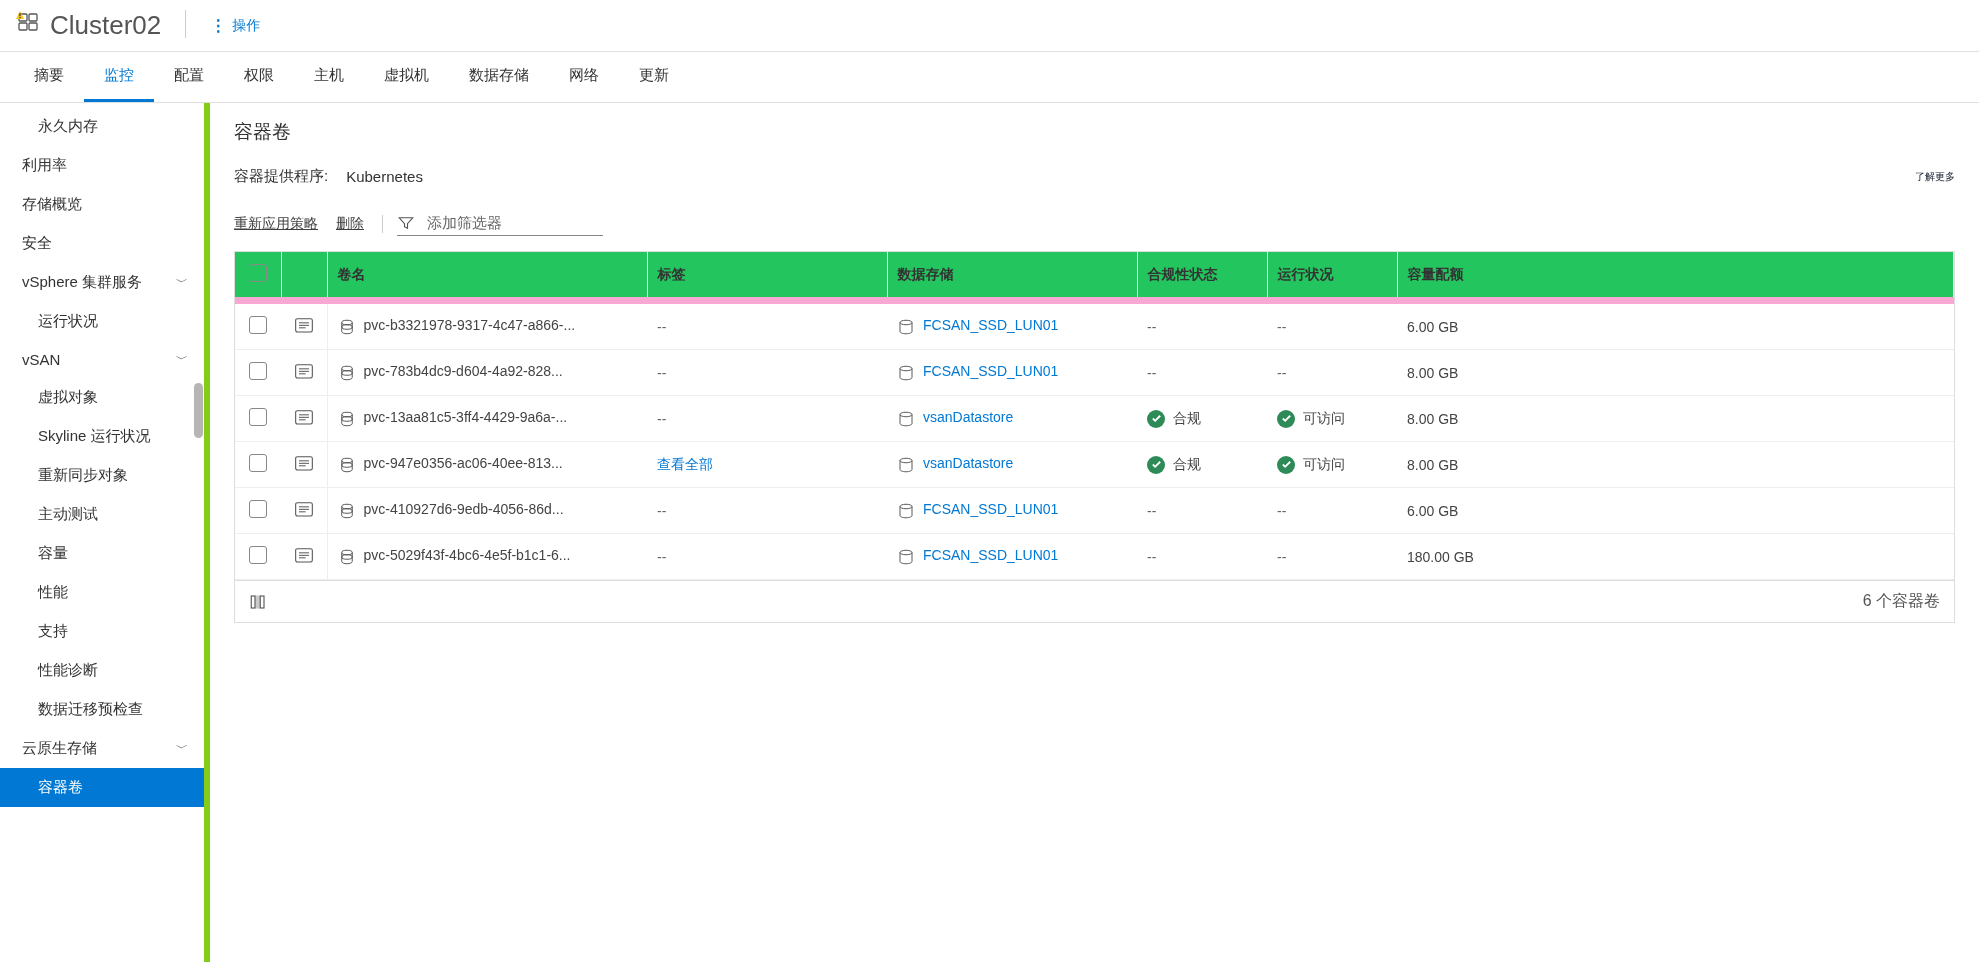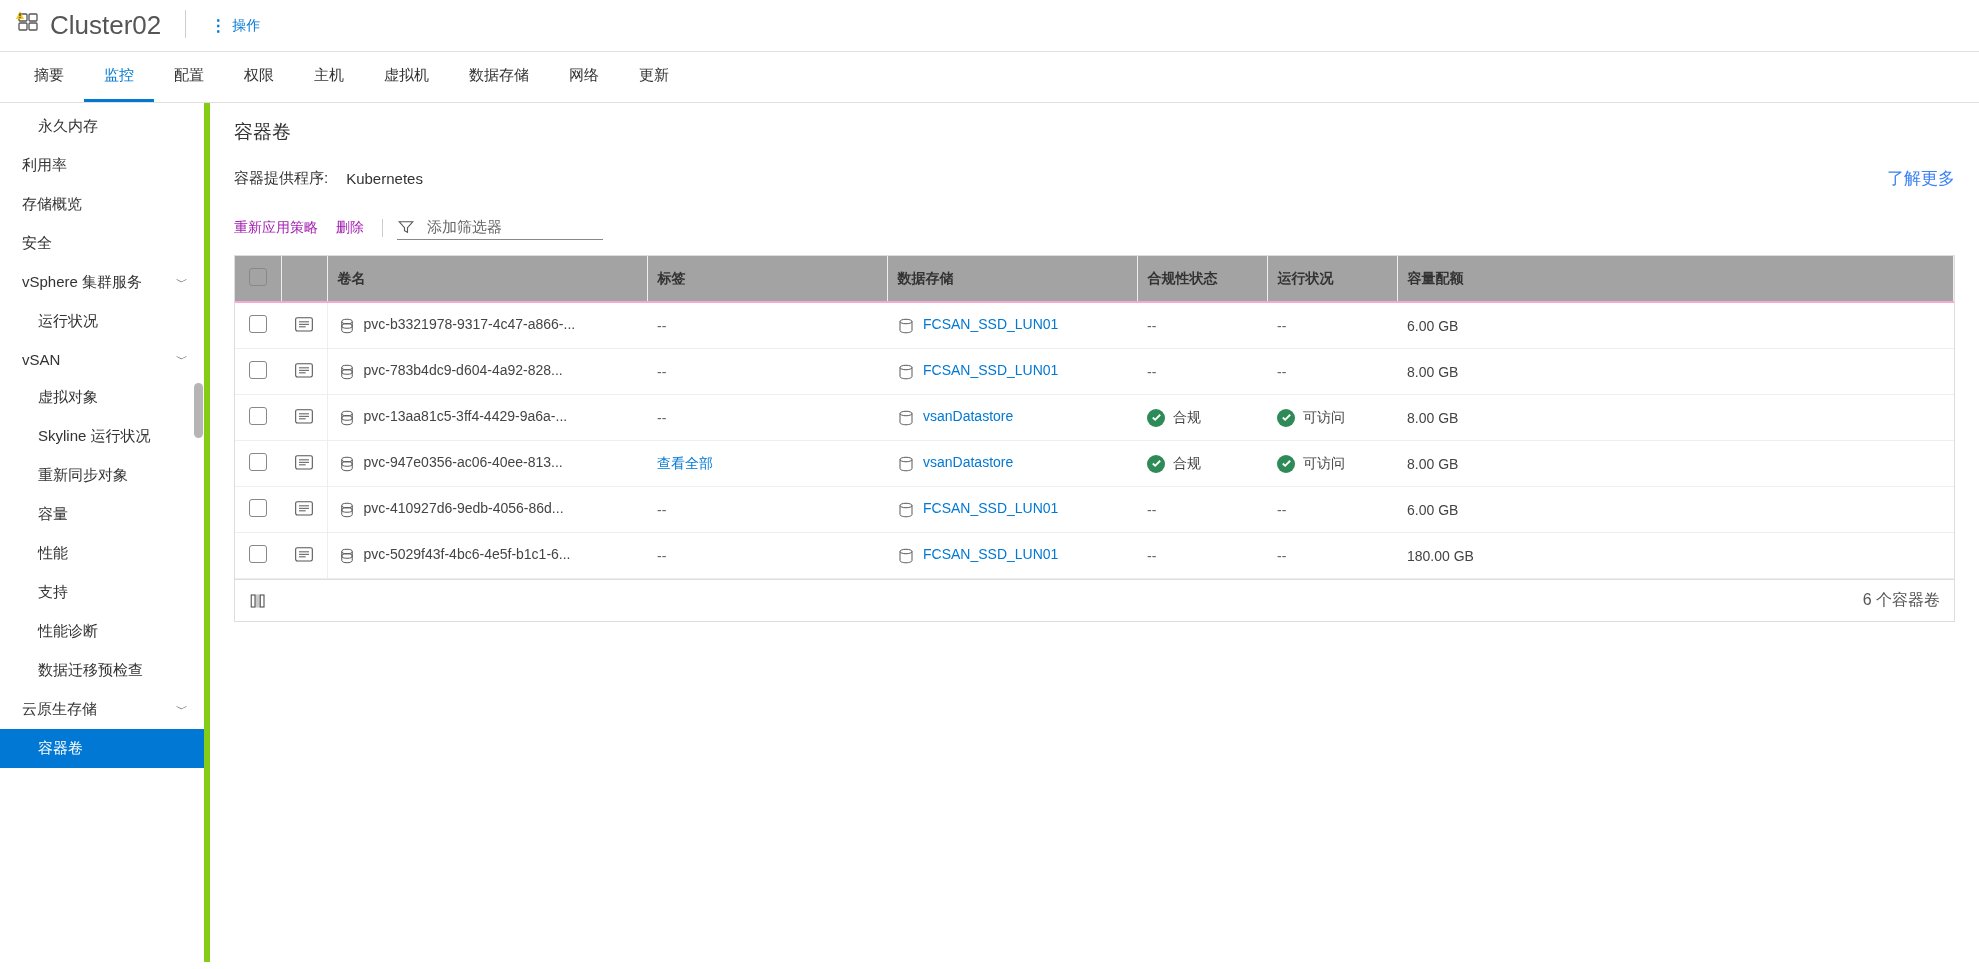--- a/index.html
+++ b/index.html
@@ -25,34 +25,34 @@
 .side-item.lvl1 { padding-left: 22px; }
 .side-item.active { background: #0078d4; color: #fff; }
 .side-group { padding: 10px 16px 10px 22px; font-size: 15px; color: #333; cursor: pointer; display: flex; align-items: center; justify-content: space-between; font-weight: 500; }
 .side-group .chev { font-size: 12px; color: #666; }
 
 .content { flex: 1; padding: 16px 24px 0 24px; overflow: auto; position: relative; }
 .page-title { font-size: 19px; color: #333; margin-bottom: 22px; }
 .provider-row { display: flex; align-items: center; margin-bottom: 18px; }
 .provider-label { font-size: 15px; color: #333; margin-right: 18px; }
 .provider-value { font-size: 15px; color: #333; }
-.learn-more { margin-left: auto; color: #3b82f6; cursor: pointer; font-size: 17px; }
+.learn-more { margin-left: auto; color: #0f172a; cursor: pointer; font-size: 10px; }
 
 .toolbar { display: flex; align-items: center; padding: 8px 0 14px 0; border-bottom: 1px solid transparent; }
-.tool-btn { color: #a21caf; font-size: 14px; margin-right: 18px; cursor: default; }
+.tool-btn { color: #404040; font-size: 14px; margin-right: 18px; cursor: default; text-decoration: underline; }
 .tool-sep { width: 1px; height: 18px; background: #ccc; margin: 0 14px 0 0; }
 .filter-icon { width: 18px; height: 18px; margin-right: 8px; }
 .filter-input-wrap { display: flex; align-items: center; border-bottom: 1px solid #888; padding-bottom: 2px; }
 .filter-input { border: none; outline: none; font-size: 15px; color: #333; padding: 2px 4px; width: 180px; }
 .filter-input::placeholder { color: #666; }
 
 .table-wrap { border: 1px solid #ddd; }
 table { width: 100%; border-collapse: collapse; }
 th, td { text-align: left; padding: 12px 10px; border-bottom: 1px solid #eee; font-size: 14px; vertical-align: middle; }
-th { background: #a3a3a3; font-weight: 600; color: #333; border-bottom: 2px solid #f9a8d4; border-right: 1px solid #eee; }
+th { background: #22c55e; font-weight: 600; color: #333; border-bottom: 7px solid #f9a8d4; border-right: 1px solid #eee; }
 td { color: #444; }
 .col-check { width: 46px; text-align: center; }
 .col-detail { width: 46px; text-align: center; border-right: 1px solid #eee; }
 .col-name { width: 320px; }
 .col-label { width: 240px; }
 .col-ds { width: 250px; }
 .col-comp { width: 130px; }
 .col-health { width: 130px; }
 .col-capacity { }
 
@@ -114,20 +114,21 @@
         <span class="chev">﹀</span>
       </div>
     <div class="side-item">运行状况</div>
     <div class="side-group">
         <span>vSAN</span>
         <span class="chev">﹀</span>
       </div>
     <div class="side-item">虚拟对象</div>
     <div class="side-item">Skyline 运行状况</div>
     <div class="side-item">重新同步对象</div>
+    <div class="side-item">主动测试</div>
     <div class="side-item">容量</div>
     <div class="side-item">性能</div>
     <div class="side-item">支持</div>
     <div class="side-item">性能诊断</div>
     <div class="side-item">数据迁移预检查</div>
     <div class="side-group">
         <span>云原生存储</span>
         <span class="chev">﹀</span>
       </div>
     <div class="side-item active">容器卷</div>

